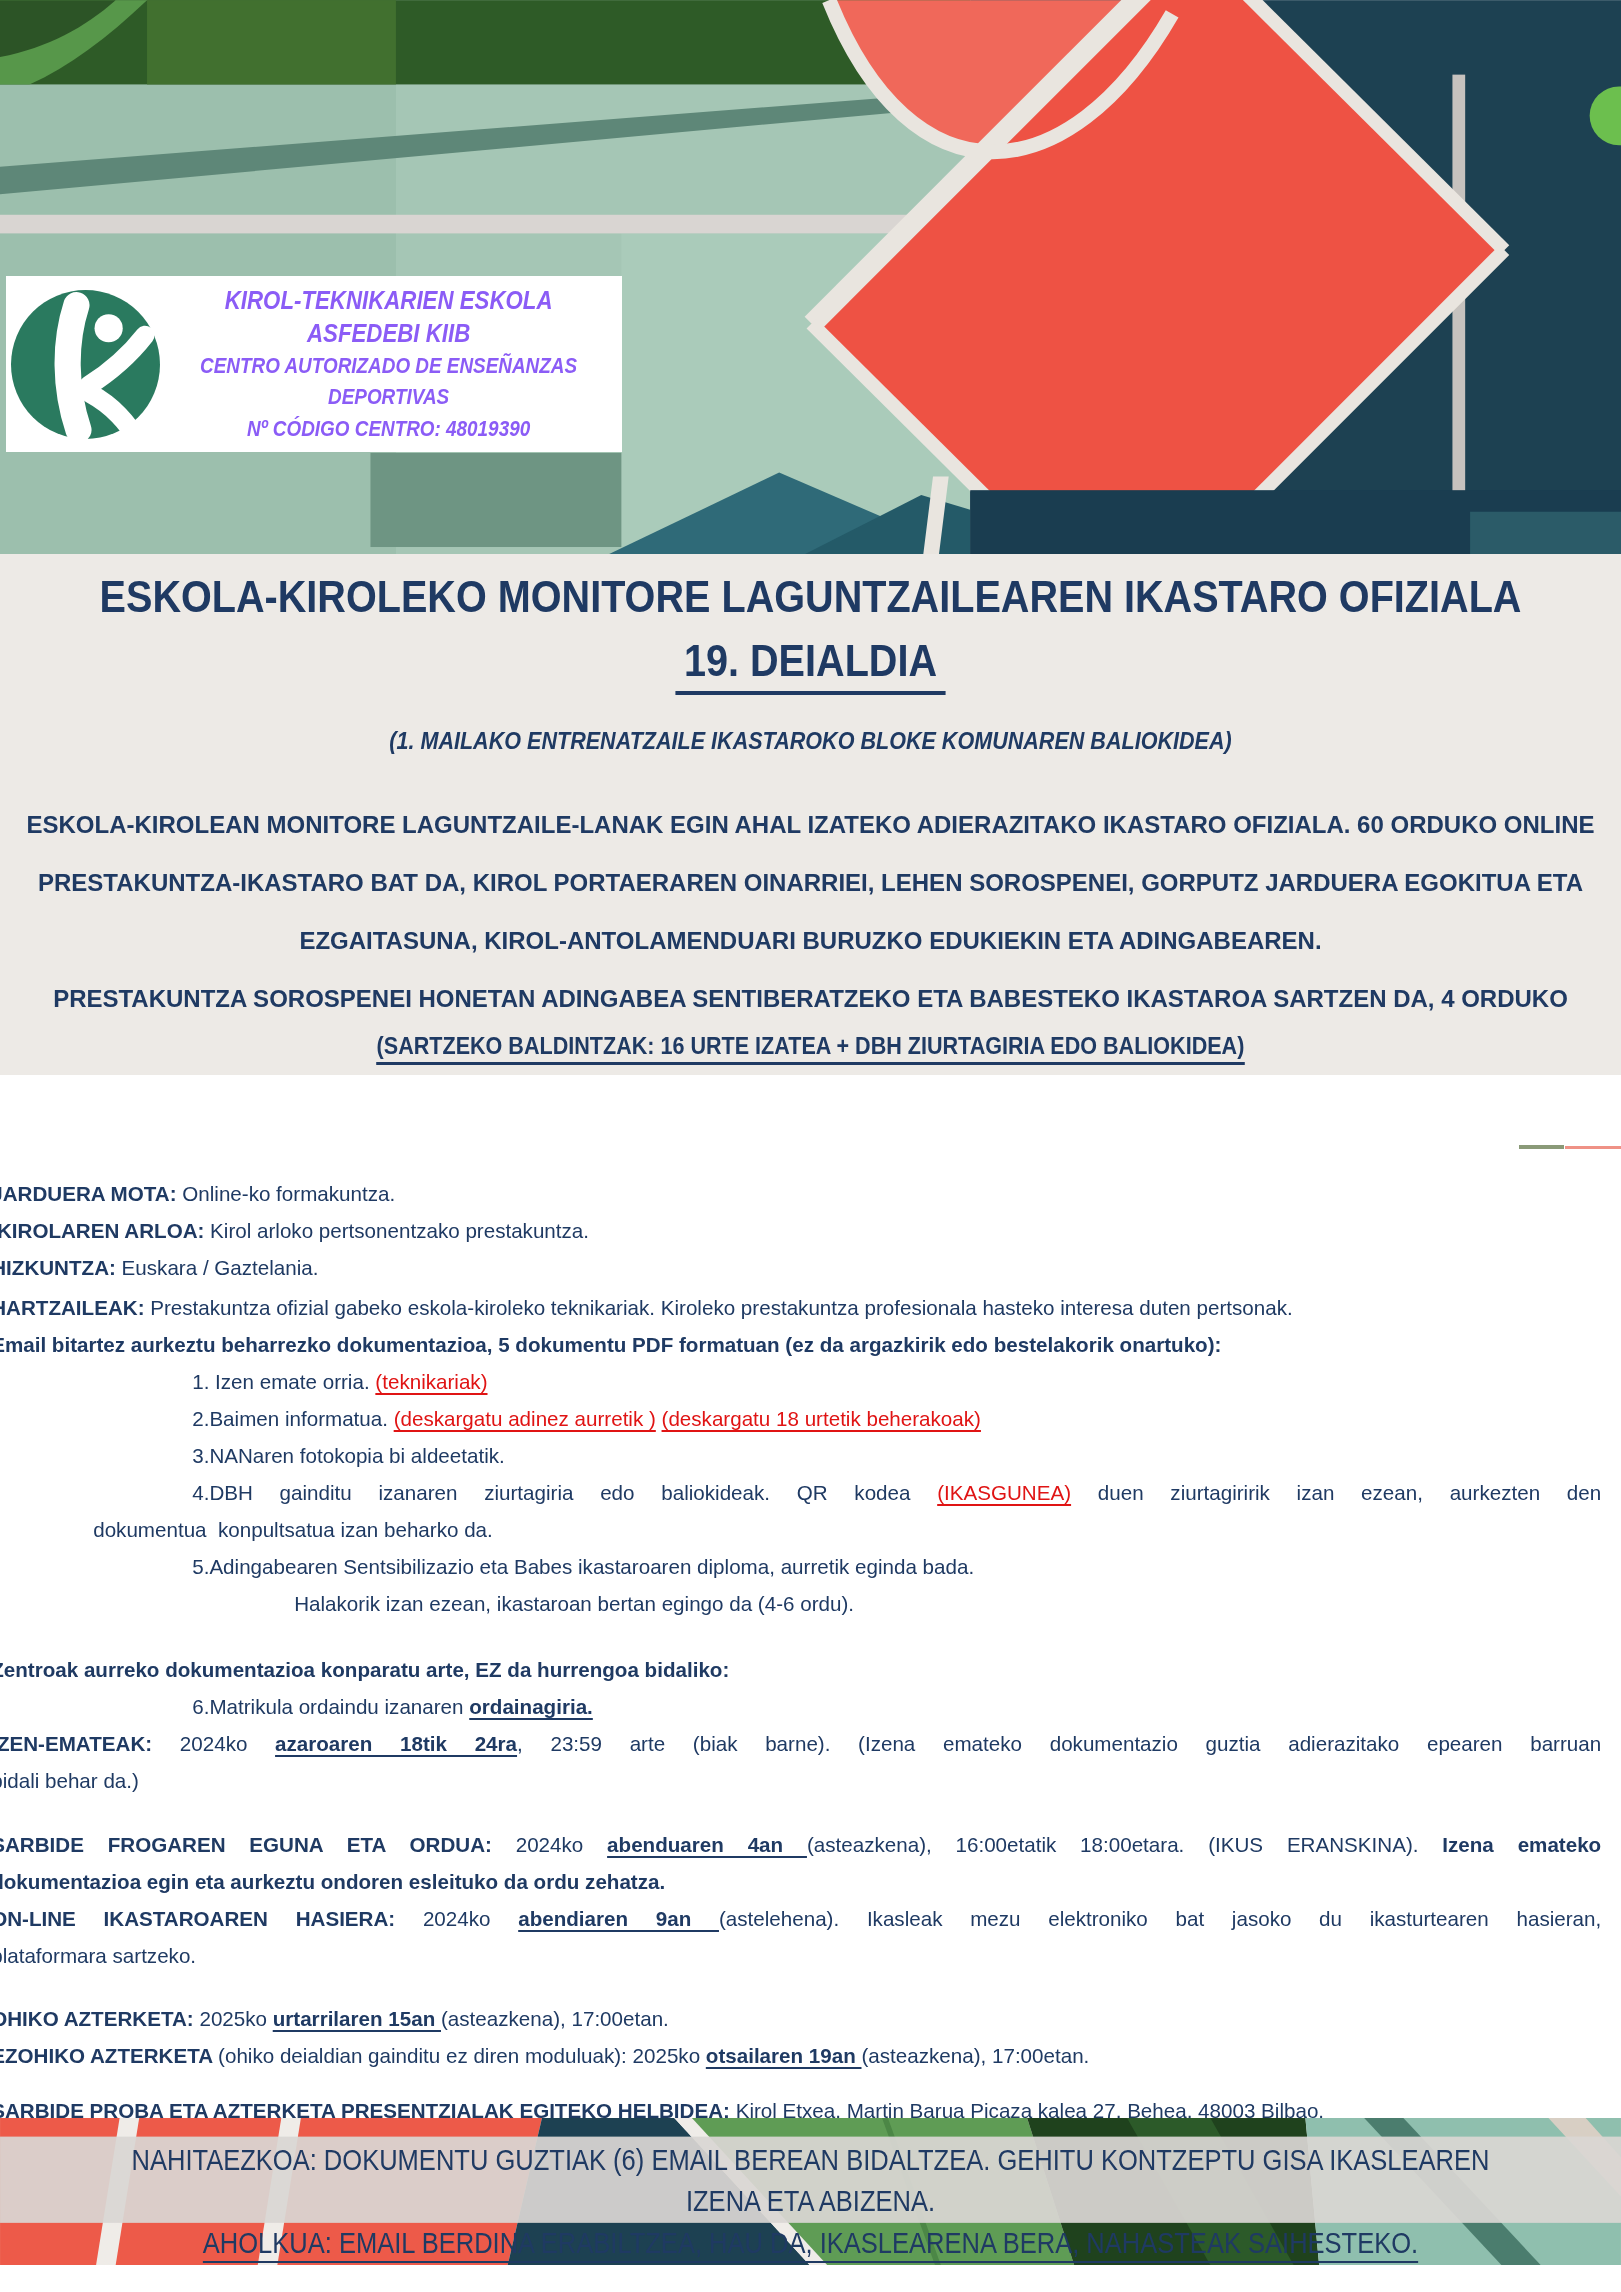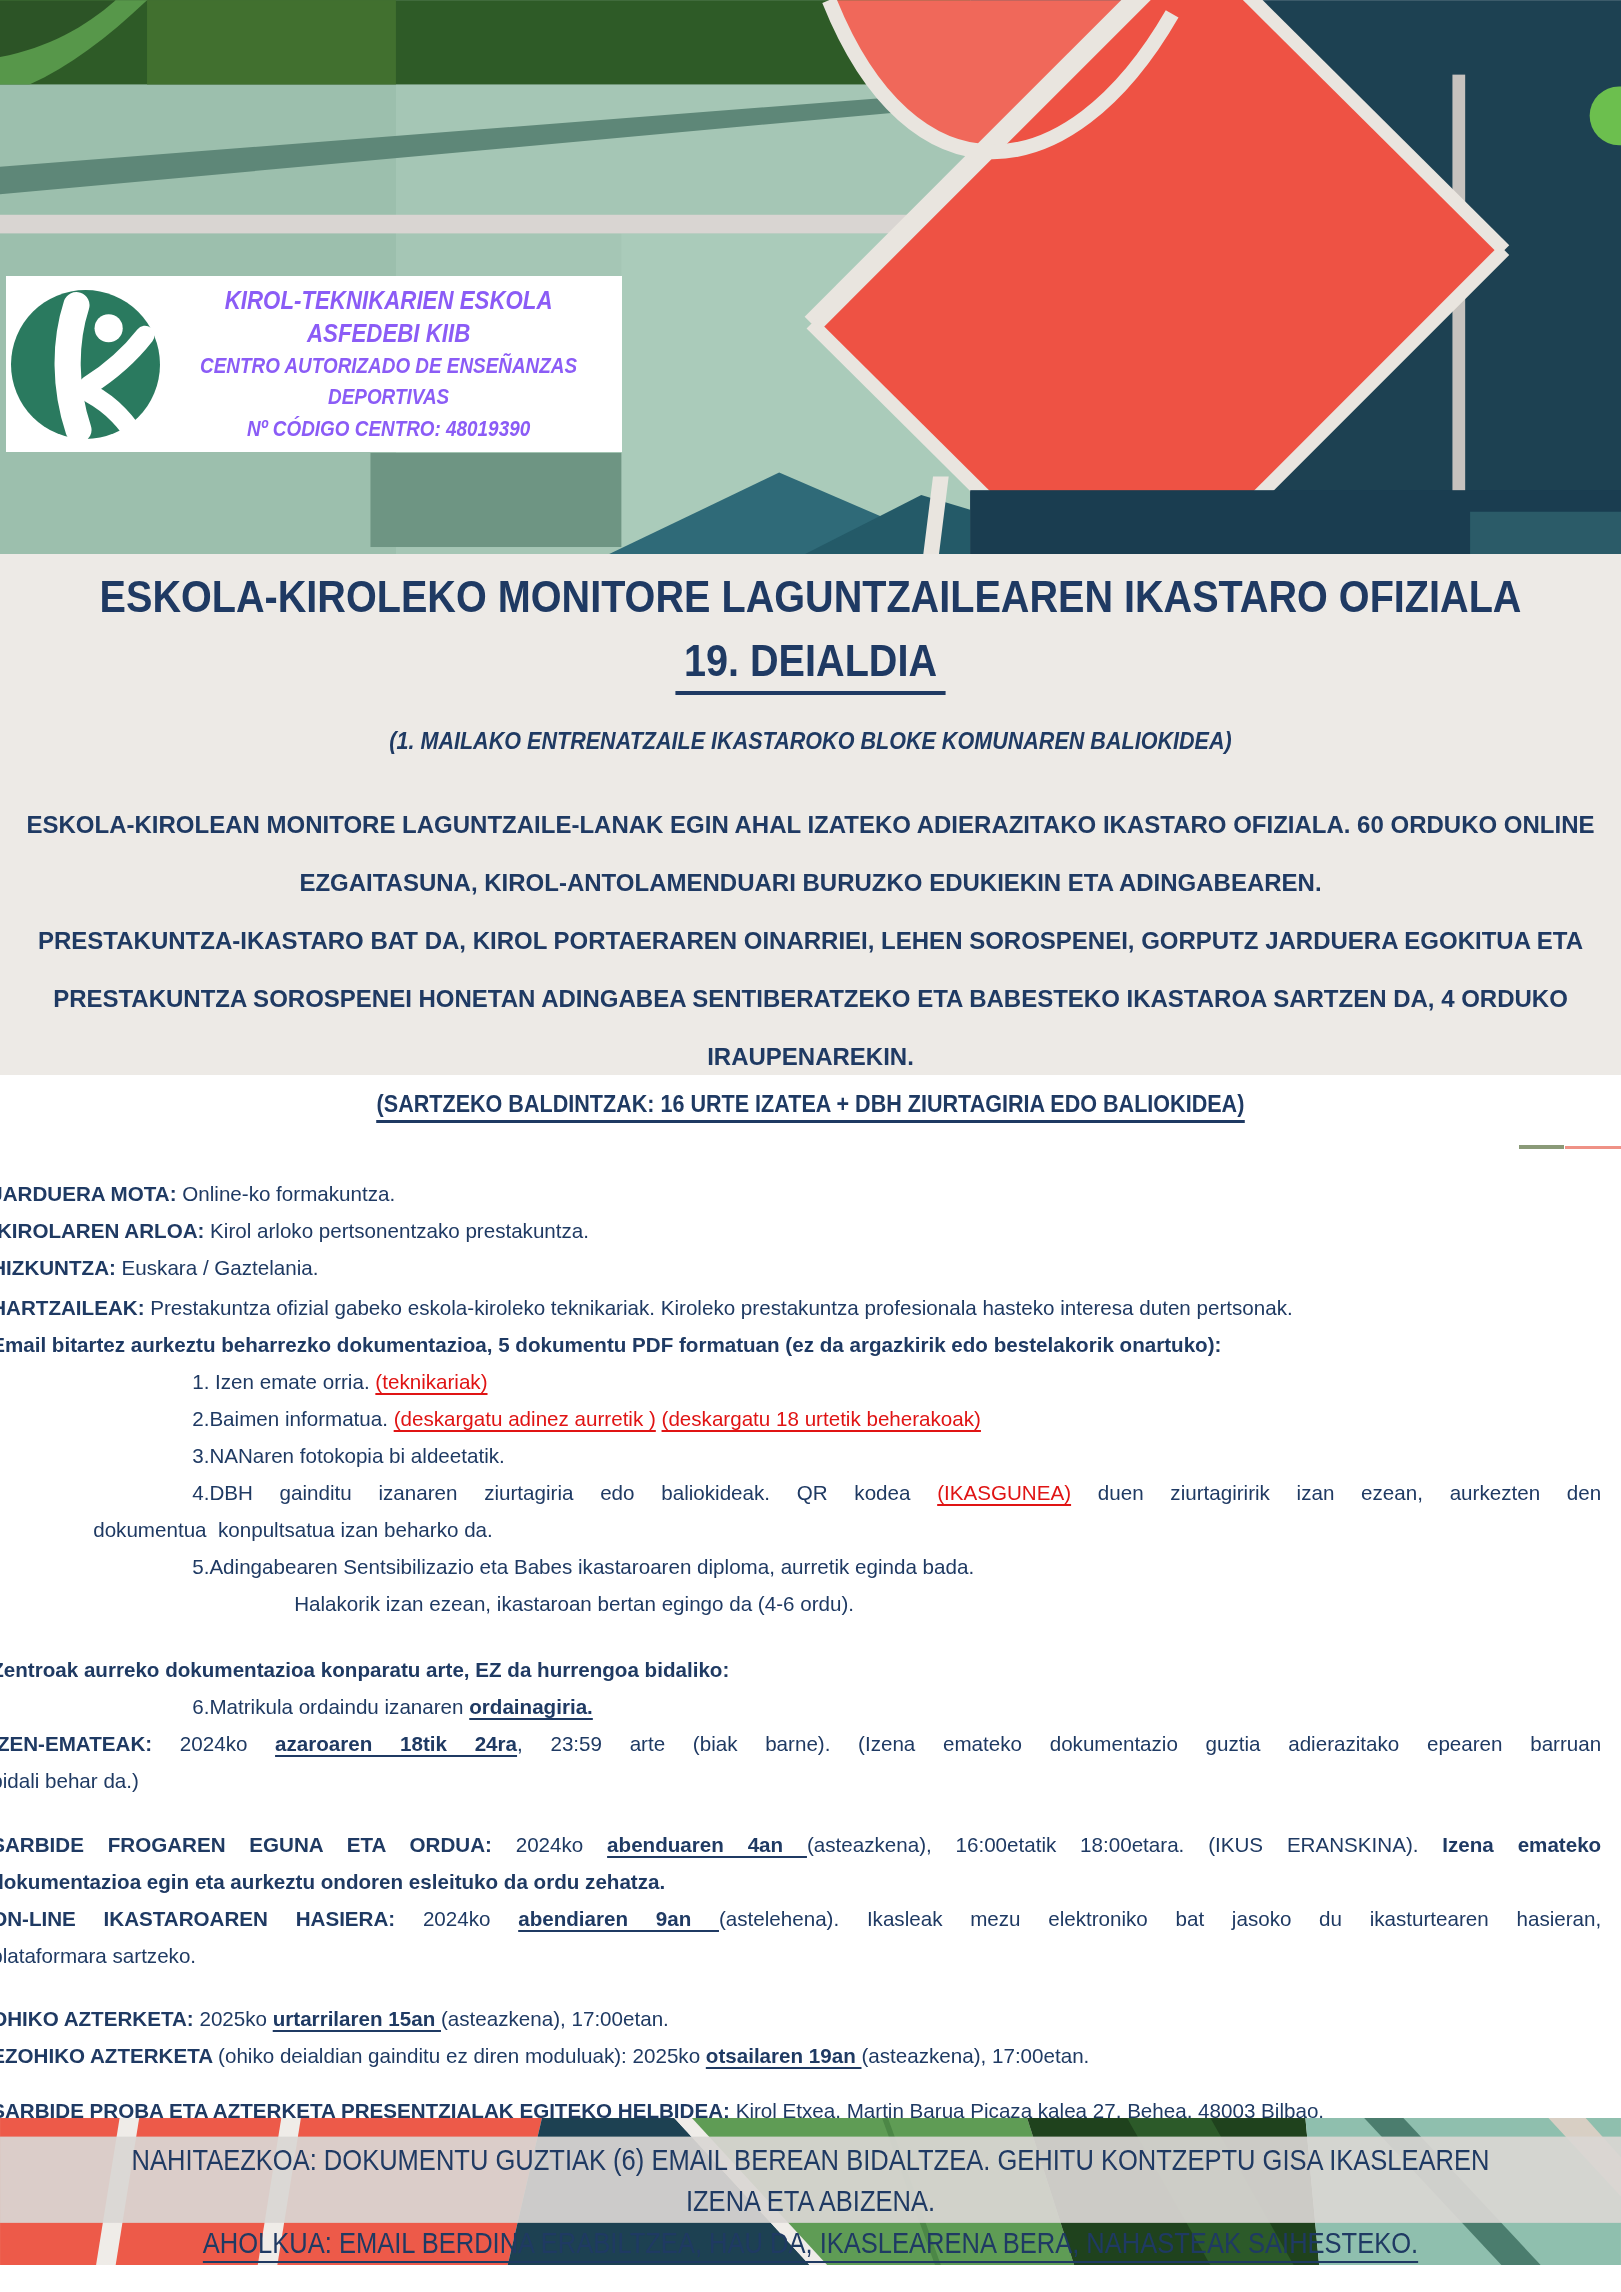--- a/index.html
+++ b/index.html
@@ -124,26 +124,25 @@
   </div>
 
   <div class="gray-section">
     <div class="main-title cond">ESKOLA-KIROLEKO MONITORE LAGUNTZAILEAREN IKASTARO OFIZIALA</div>
     <div class="edition-title cond">
       <span>19. DEIALDIA</span>
     </div>
     <div class="subtitle cond">(1. MAILAKO ENTRENATZAILE IKASTAROKO BLOKE KOMUNAREN BALIOKIDEA)</div>
     <div class="intro">
         <div class="line"><span class="sg-n">ESKOLA-KIROLEAN MONITORE LAGUNTZAILE-LANAK EGIN AHAL IZATEKO ADIERAZITAKO IKASTARO OFIZIALA. 60 ORDUKO ONLINE</span></div>
+        <div class="line"><span class="sg-n">PRESTAKUNTZA-IKASTARO BAT DA, KIROL PORTAERAREN OINARRIEI, LEHEN SOROSPENEI, GORPUTZ JARDUERA EGOKITUA ETA</span></div>
         <div class="line"><span class="sg-n">EZGAITASUNA, KIROL-ANTOLAMENDUARI BURUZKO EDUKIEKIN ETA ADINGABEAREN.</span></div>
-        <div class="line"><span class="sg-n">PRESTAKUNTZA-IKASTARO BAT DA, KIROL PORTAERAREN OINARRIEI, LEHEN SOROSPENEI, GORPUTZ JARDUERA EGOKITUA ETA</span></div>
       </div>
     <div class="intro" style="margin-top:0;">
         <div class="line"><span class="sg-n">PRESTAKUNTZA SOROSPENEI HONETAN </span><span class="sg-u">ADINGABEA SENTIBERATZEKO ETA BABESTEKO IKASTAROA </span><span class="sg-n">SARTZEN DA, 4 ORDUKO</span></div>
-        <div class="line"><span class="sg-n">IRAUPENAREKIN.</span></div>
       </div>
     <div class="req-line cond">
       <span>(SARTZEKO BALDINTZAK: 16 URTE IZATEA + DBH ZIURTAGIRIA EDO BALIOKIDEA)</span>
     </div>
   </div>
 
   <div class="dash-green"></div>
   <div class="dash-red"></div>
 
   <div class="body-text">

